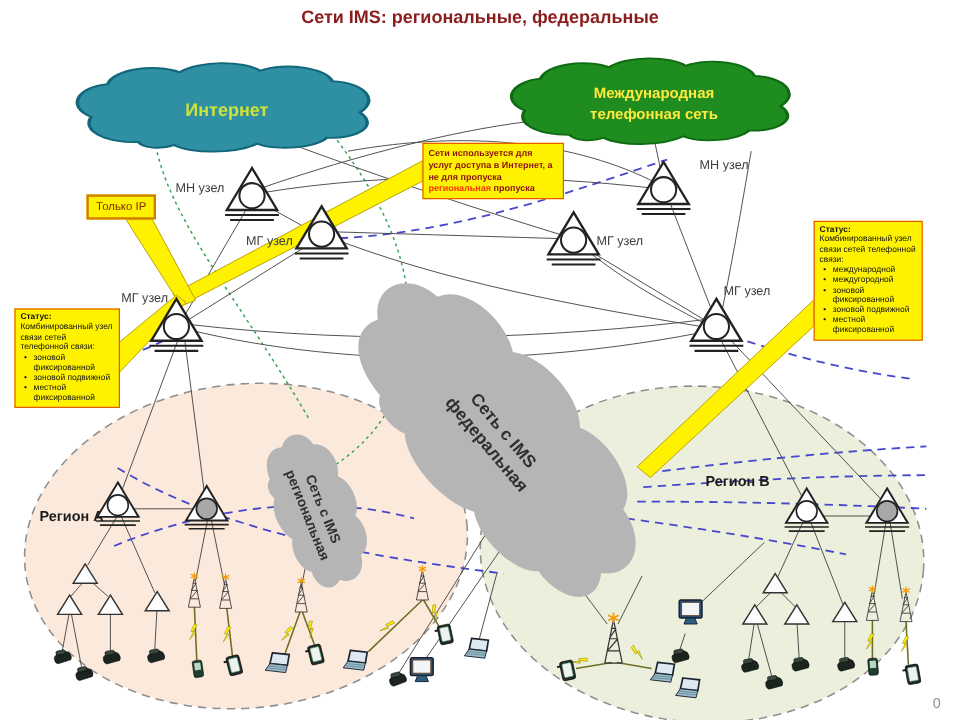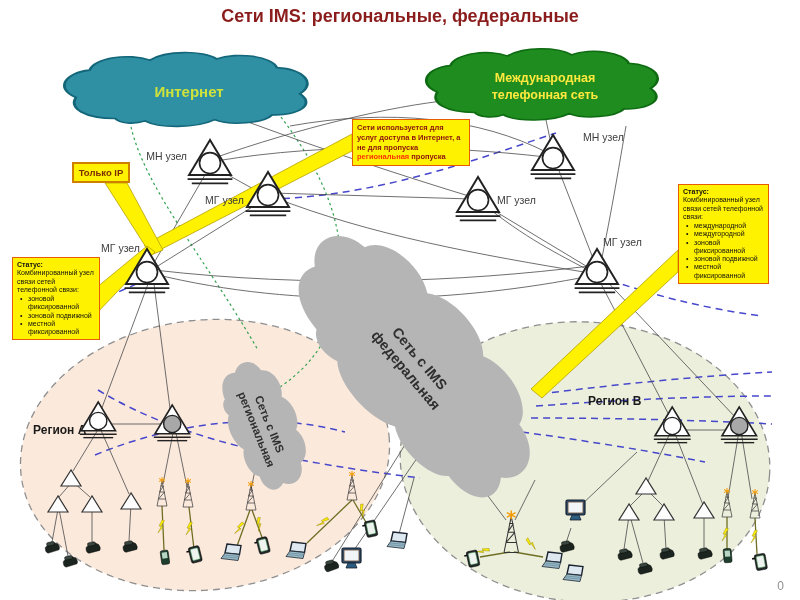--- a/index.html
+++ b/index.html
@@ -1,26 +1,26 @@
 <!DOCTYPE html>
 <html><head>
 <meta charset="utf-8">
 <style>
   html,body{margin:0;padding:0;background:#fff;}
   .slide{position:relative;width:800px;height:600px;background:#ffffff;overflow:hidden;
          font-family:"Liberation Sans",sans-serif;}
   svg{position:absolute;left:0;top:0;}
   svg text{font-family:"Liberation Sans",sans-serif;}
   .title{position:absolute;top:6px;left:0;width:100%;text-align:center;
-         font-size:18px;font-weight:bold;color:#8b1c1c;}
+         font-size:15px;font-weight:bold;color:#8b1c1c;}
   .ybox{position:absolute;background:#fef200;border:1px solid #e65c00;box-sizing:border-box;color:#111;}
   #note-box{left:352px;top:119px;width:118px;padding:3px 4px;font-size:7.5px;font-weight:bold;
             line-height:1.3;color:#8b1111;}
   #note-box .hl{color:#ff3300;}
-  #onlyip-box{left:72px;top:162px;width:58px;height:21px;font-size:9.5px;font-weight:bold;color:#7b2e00;
+  #onlyip-box{left:72px;top:162px;width:58px;height:21px;font-size:9.5px;font-weight:normal;color:#7b2e00;
               text-align:center;line-height:18px;border:2px solid #d08000;}
   .status{font-size:7px;line-height:1.18;}
   #status-left{left:12px;top:257px;width:88px;padding:3px 4px;}
   #status-right{left:678px;top:184px;width:91px;padding:3px 4px;}
   .status .h{font-weight:bold;}
   .status ul{margin:1px 0 0 0;padding-left:11px;list-style:none;}
   .status li{position:relative;margin:0;}
   .status li::before{content:"\2022";position:absolute;left:-8px;}
   .pagenum{position:absolute;right:16px;bottom:7px;font-size:12px;color:#909090;}
 </style>

